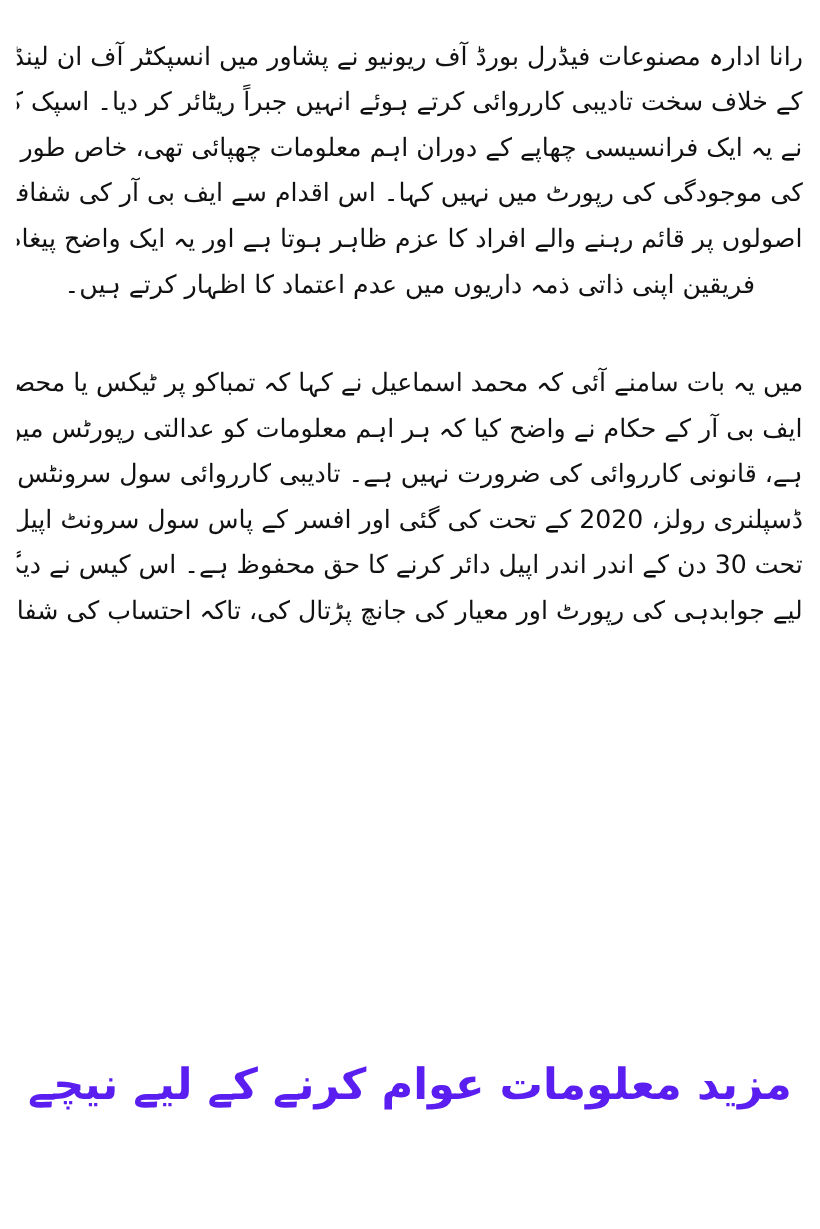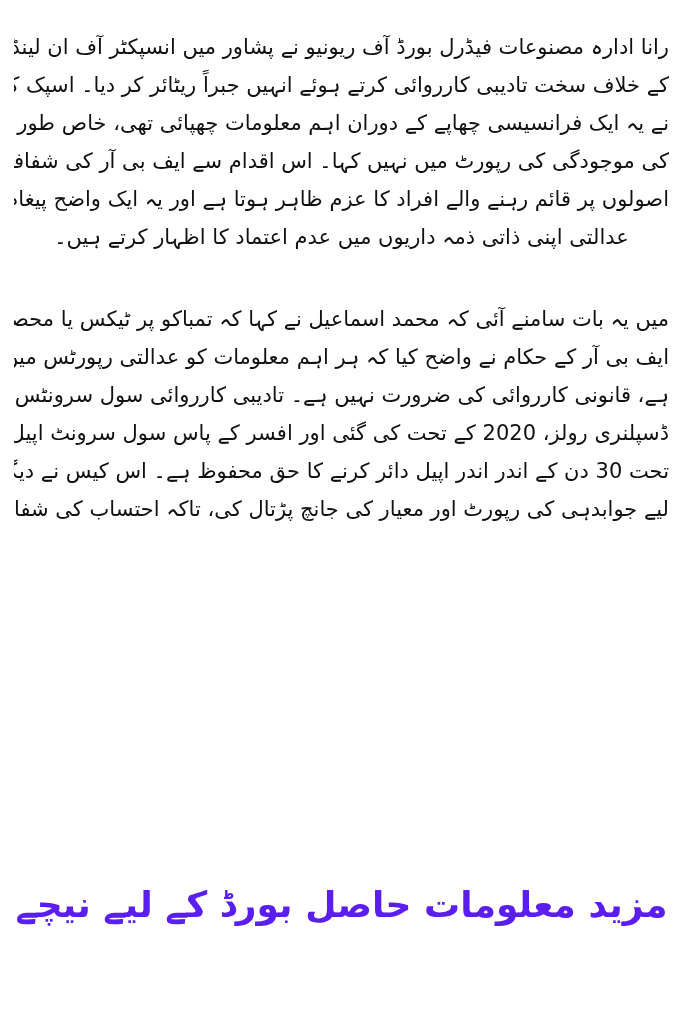--- a/index.html
+++ b/index.html
@@ -34,27 +34,27 @@
 </head>
 <body>
 
 <div class="article">
   <div class="para">
     <span class="line">رانا ادارہ مصنوعات فیڈرل بورڈ آف ریونیو نے پشاور میں انسپکٹر آف ان لینڈ ریونیو، محمد اسماعیل</span>
     <span class="line">کے خلاف سخت تادیبی کارروائی کرتے ہوئے انہیں جبراً ریٹائر کر دیا۔ اسپک کی وجہ سے کہ انسان</span>
     <span class="line">نے یہ ایک فرانسیسی چھاپے کے دوران اہم معلومات چھپائی تھی، خاص طور پر گرین لیف را تمباکو</span>
     <span class="line">کی موجودگی کی رپورٹ میں نہیں کہا۔ اس اقدام سے ایف بی آر کی شفافیت اور ذمہ داری کے</span>
     <span class="line">اصولوں پر قائم رہنے والے افراد کا عزم ظاہر ہوتا ہے اور یہ ایک واضح پیغام بھی ہے کہ تمام</span>
-    <span class="line last">عدالتی اپنی ذاتی ذمہ داریوں میں عدم اعتماد کا اظہار کرتے ہیں۔</span>
+    <span class="line last">فریقین اپنی ذاتی ذمہ داریوں میں عدم اعتماد کا اظہار کرتے ہیں۔</span>
   </div>
   <div class="para">
     <span class="line">میں یہ بات سامنے آئی کہ محمد اسماعیل نے کہا کہ تمباکو پر ٹیکس یا محصول لاگو نہیں ہوتا، لیکن</span>
     <span class="line">ایف بی آر کے حکام نے واضح کیا کہ ہر اہم معلومات کو عدالتی رپورٹس میں شامل کرنا ضروری</span>
     <span class="line">ہے، قانونی کارروائی کی ضرورت نہیں ہے۔ تادیبی کارروائی سول سرونٹس ایفیشینسی اینڈ</span>
     <span class="line">ڈسپلنری رولز، 2020 کے تحت کی گئی اور افسر کے پاس سول سرونٹ اپیل رولز، 1977 کے</span>
     <span class="line">تحت 30 دن کے اندر اندر اپیل دائر کرنے کا حق محفوظ ہے۔ اس کیس نے دیگر ذمہ داروں کے</span>
     <span class="line">لیے جوابدہی کی رپورٹ اور معیار کی جانچ پڑتال کی، تاکہ احتساب کی شفافیت اور عوام کا موقف۔</span>
   </div>
 </div>
 
 <div class="cta">
-  <span class="cta-line">مزید معلومات حاصل بورڈ کے لیے نیچے</span>
+  <span class="cta-line">مزید معلومات عوام کرنے کے لیے نیچے</span>
 </div>
 
 </body></html>

